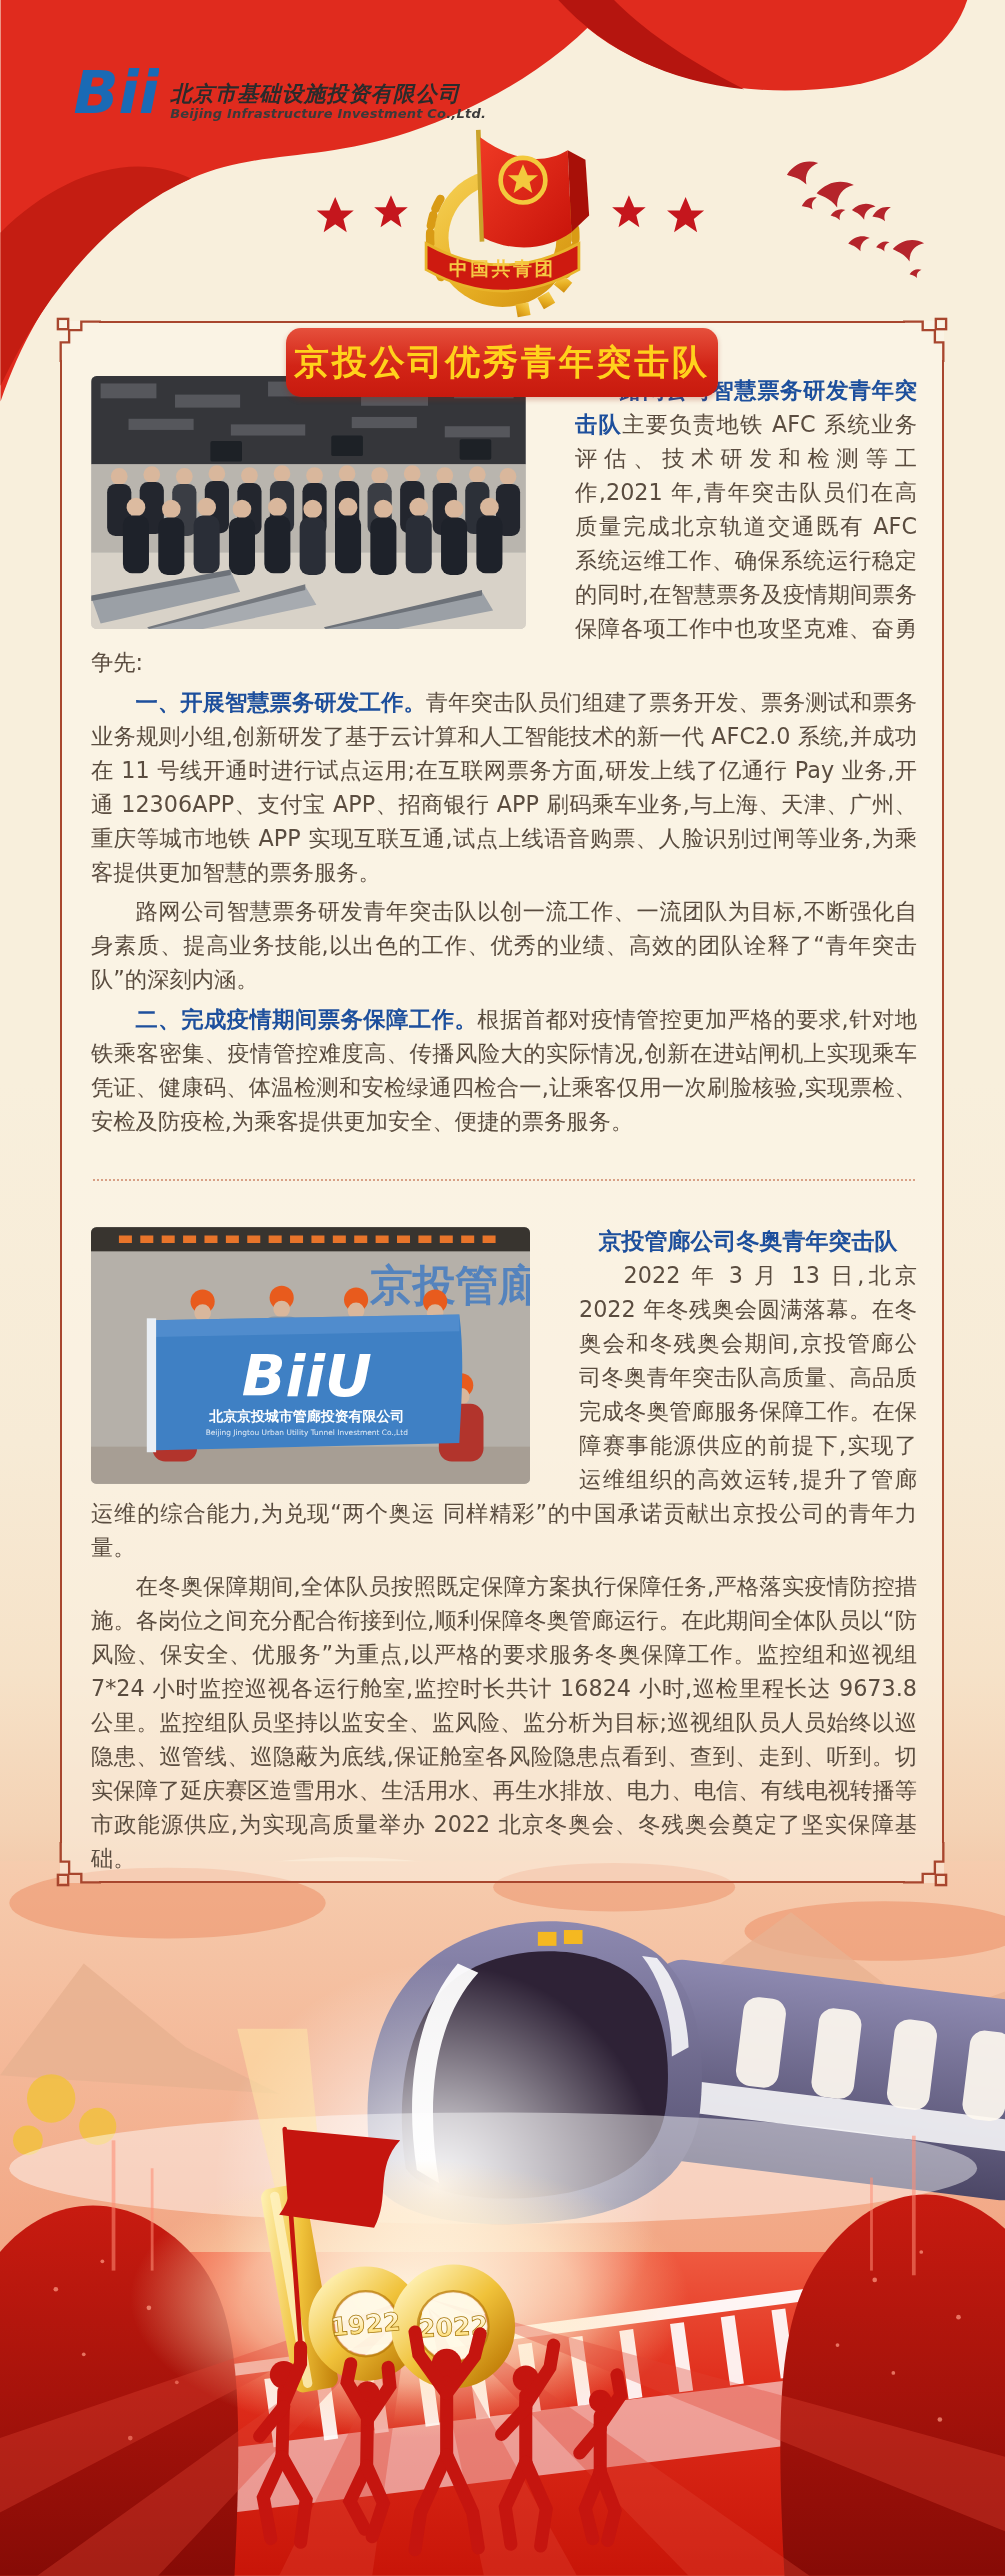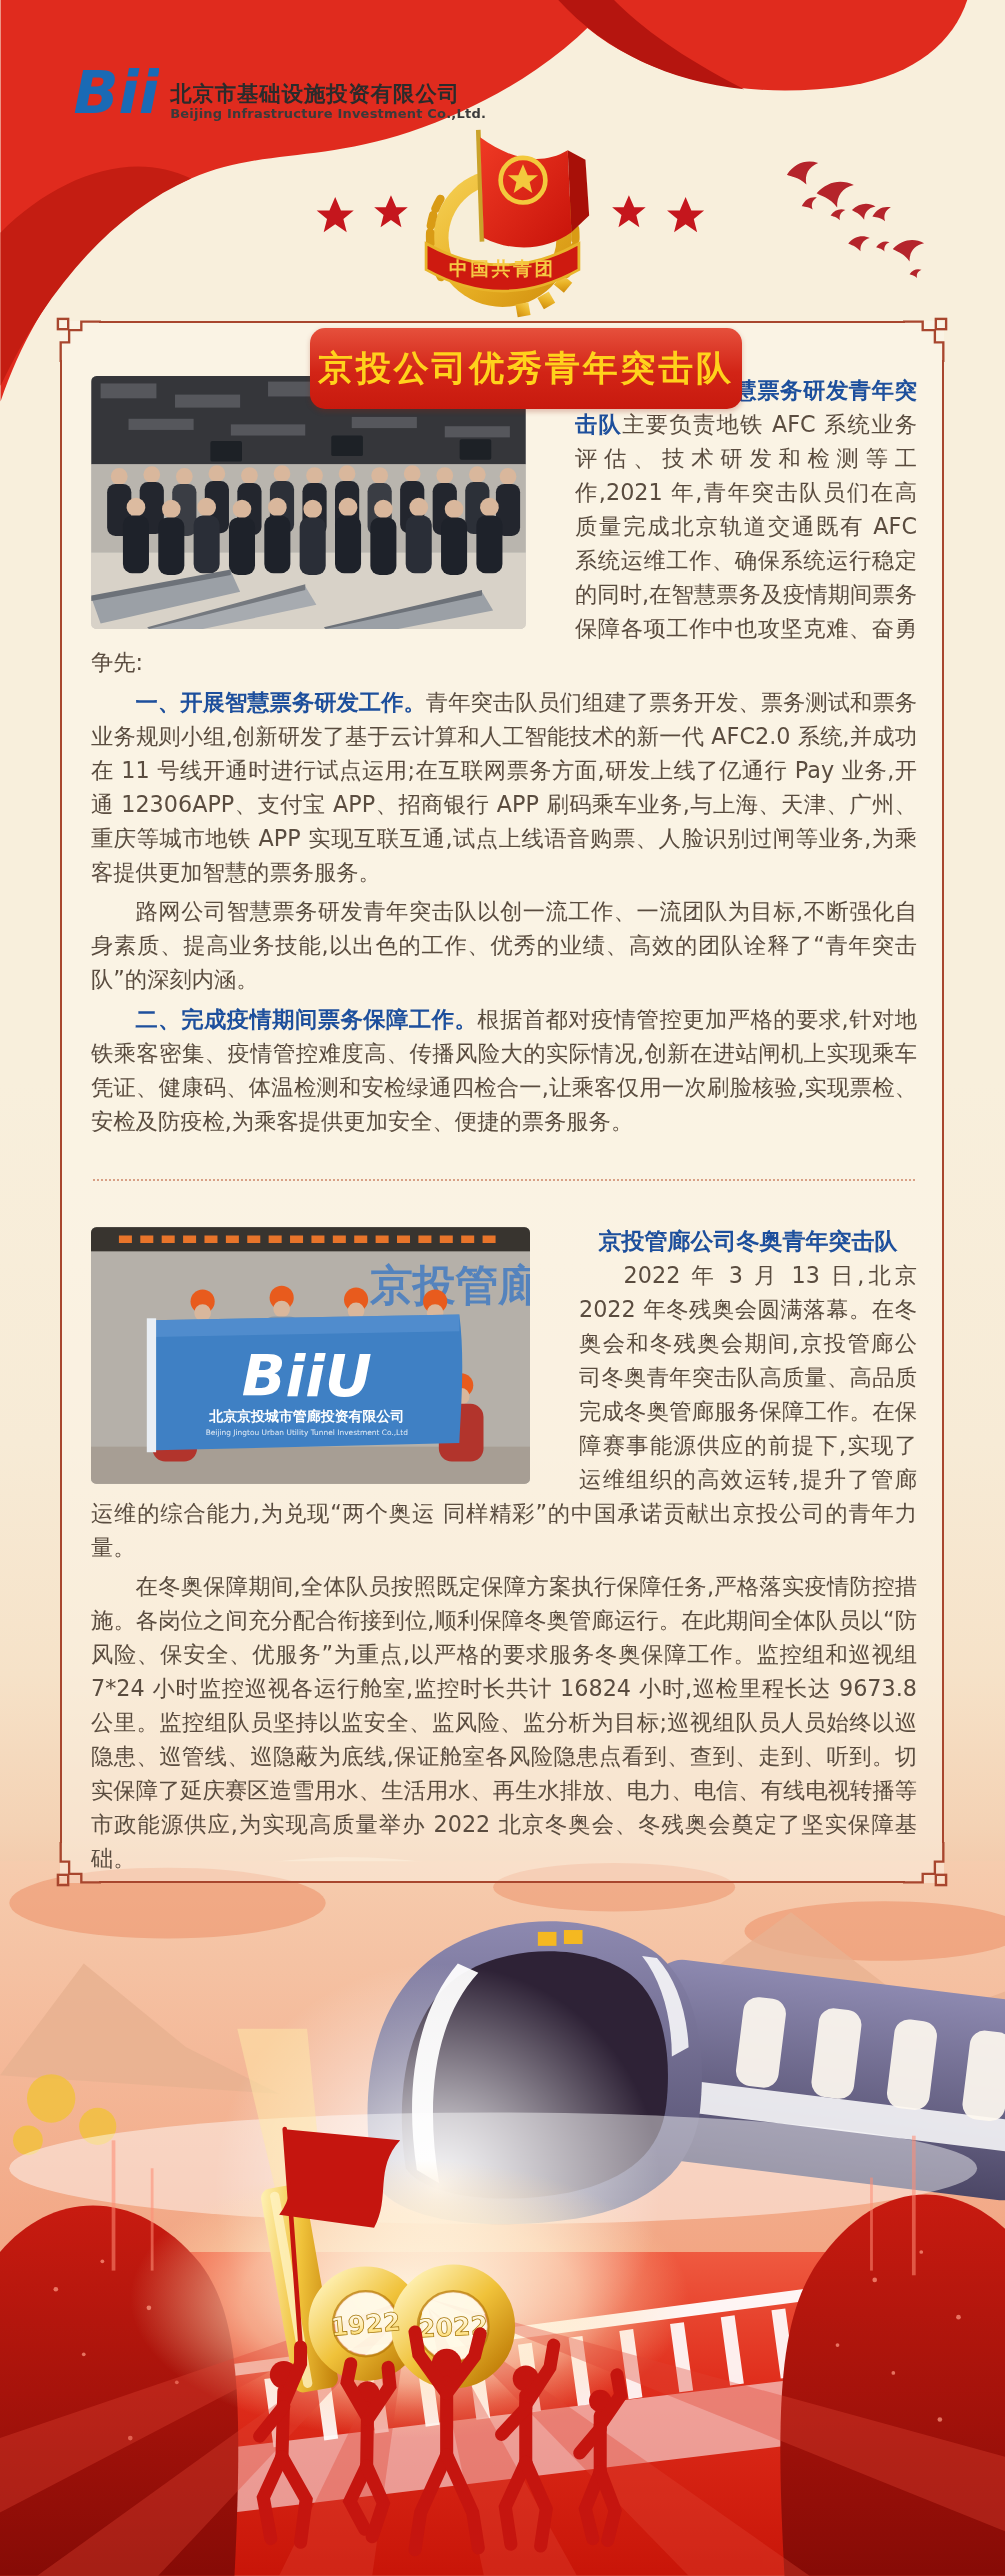--- a/index.html
+++ b/index.html
@@ -2,31 +2,31 @@
 <html style="font-size:15px"><head>
 <meta charset="utf-8">
 <style>
   html,body{margin:0;padding:0;}
   .page{position:relative;width:1005px;height:2576px;overflow:hidden;
         font-family:"DejaVu Sans","Liberation Sans",sans-serif;
         background:linear-gradient(180deg,#f8efdc 0%,#f8efdc 42%,#f7ebd6 56%,#f6e2c8 65%,#f4d2b4 71%,#f2c4a4 74%,#f2c4a4 76%);}
   .abs{position:absolute;}
   
   .logo-row{left:73px;top:61px;display:flex;align-items:flex-end;z-index:5;}
-  .logo-text{margin-left:11.2px;}
+  .logo-text{margin-left:11.2px;font-style:italic;}
   .logo-cn{font-size:21.4px;font-weight:700;color:#2b2b2b;letter-spacing:0.9px;line-height:25px;}
   .logo-en{font-size:13px;font-weight:700;color:#3a3a3a;letter-spacing:0.2px;line-height:16px;}
   
   .card{left:60px;top:321px;width:884px;height:1562px;z-index:6;background:rgba(253,248,238,0.45);}
   .frame-line{position:absolute;background:#a8462e;}
   .corner{position:absolute;width:45px;height:45px;}
-  .banner{position:absolute;left:50%;top:6.5px;transform:translateX(-50%);width:432px;height:81px;
+  .banner{position:absolute;left:50%;top:6.5px;transform:translateX(-50%);width:432px;height:69px;
           background:linear-gradient(180deg,#e6503c 0%,#d22416 55%,#c81a0e 100%);
           border-radius:15px;display:flex;align-items:center;justify-content:center;
-          box-shadow:0 2.8px 5.6px rgba(150,30,10,.25);z-index:3;margin-left:24px;}
+          box-shadow:0 2.8px 5.6px rgba(150,30,10,.25);z-index:3;}
   .banner span{font-size:35px;font-weight:800;color:#ffd21c;letter-spacing:2.8px;}
   .card-content{position:relative;margin:52px 27px 0 31px;z-index:2;}
   .body-text{font-size:22.3px;line-height:34px;color:#5a4c3f;text-align:justify;}
   .body-text p{margin:5.6px 0 0 0;text-indent:2em;}
   .blue-bold{color:#1d4f9c;font-weight:700;}
   .sec2-title{margin:0;text-align:center;text-indent:0 !important;font-size:23px;font-weight:700;color:#1d4f9c;line-height:34px;}
   .photo{float:left;border-radius:5.6px;margin:2.8px 49px 5.6px 0;display:block;}
   .divider{clear:both;border:none;border-top:2.8px dotted #d8a086;margin:41px 1.9px 43px 1.9px;height:0;}
   .clear{clear:both;}
   

